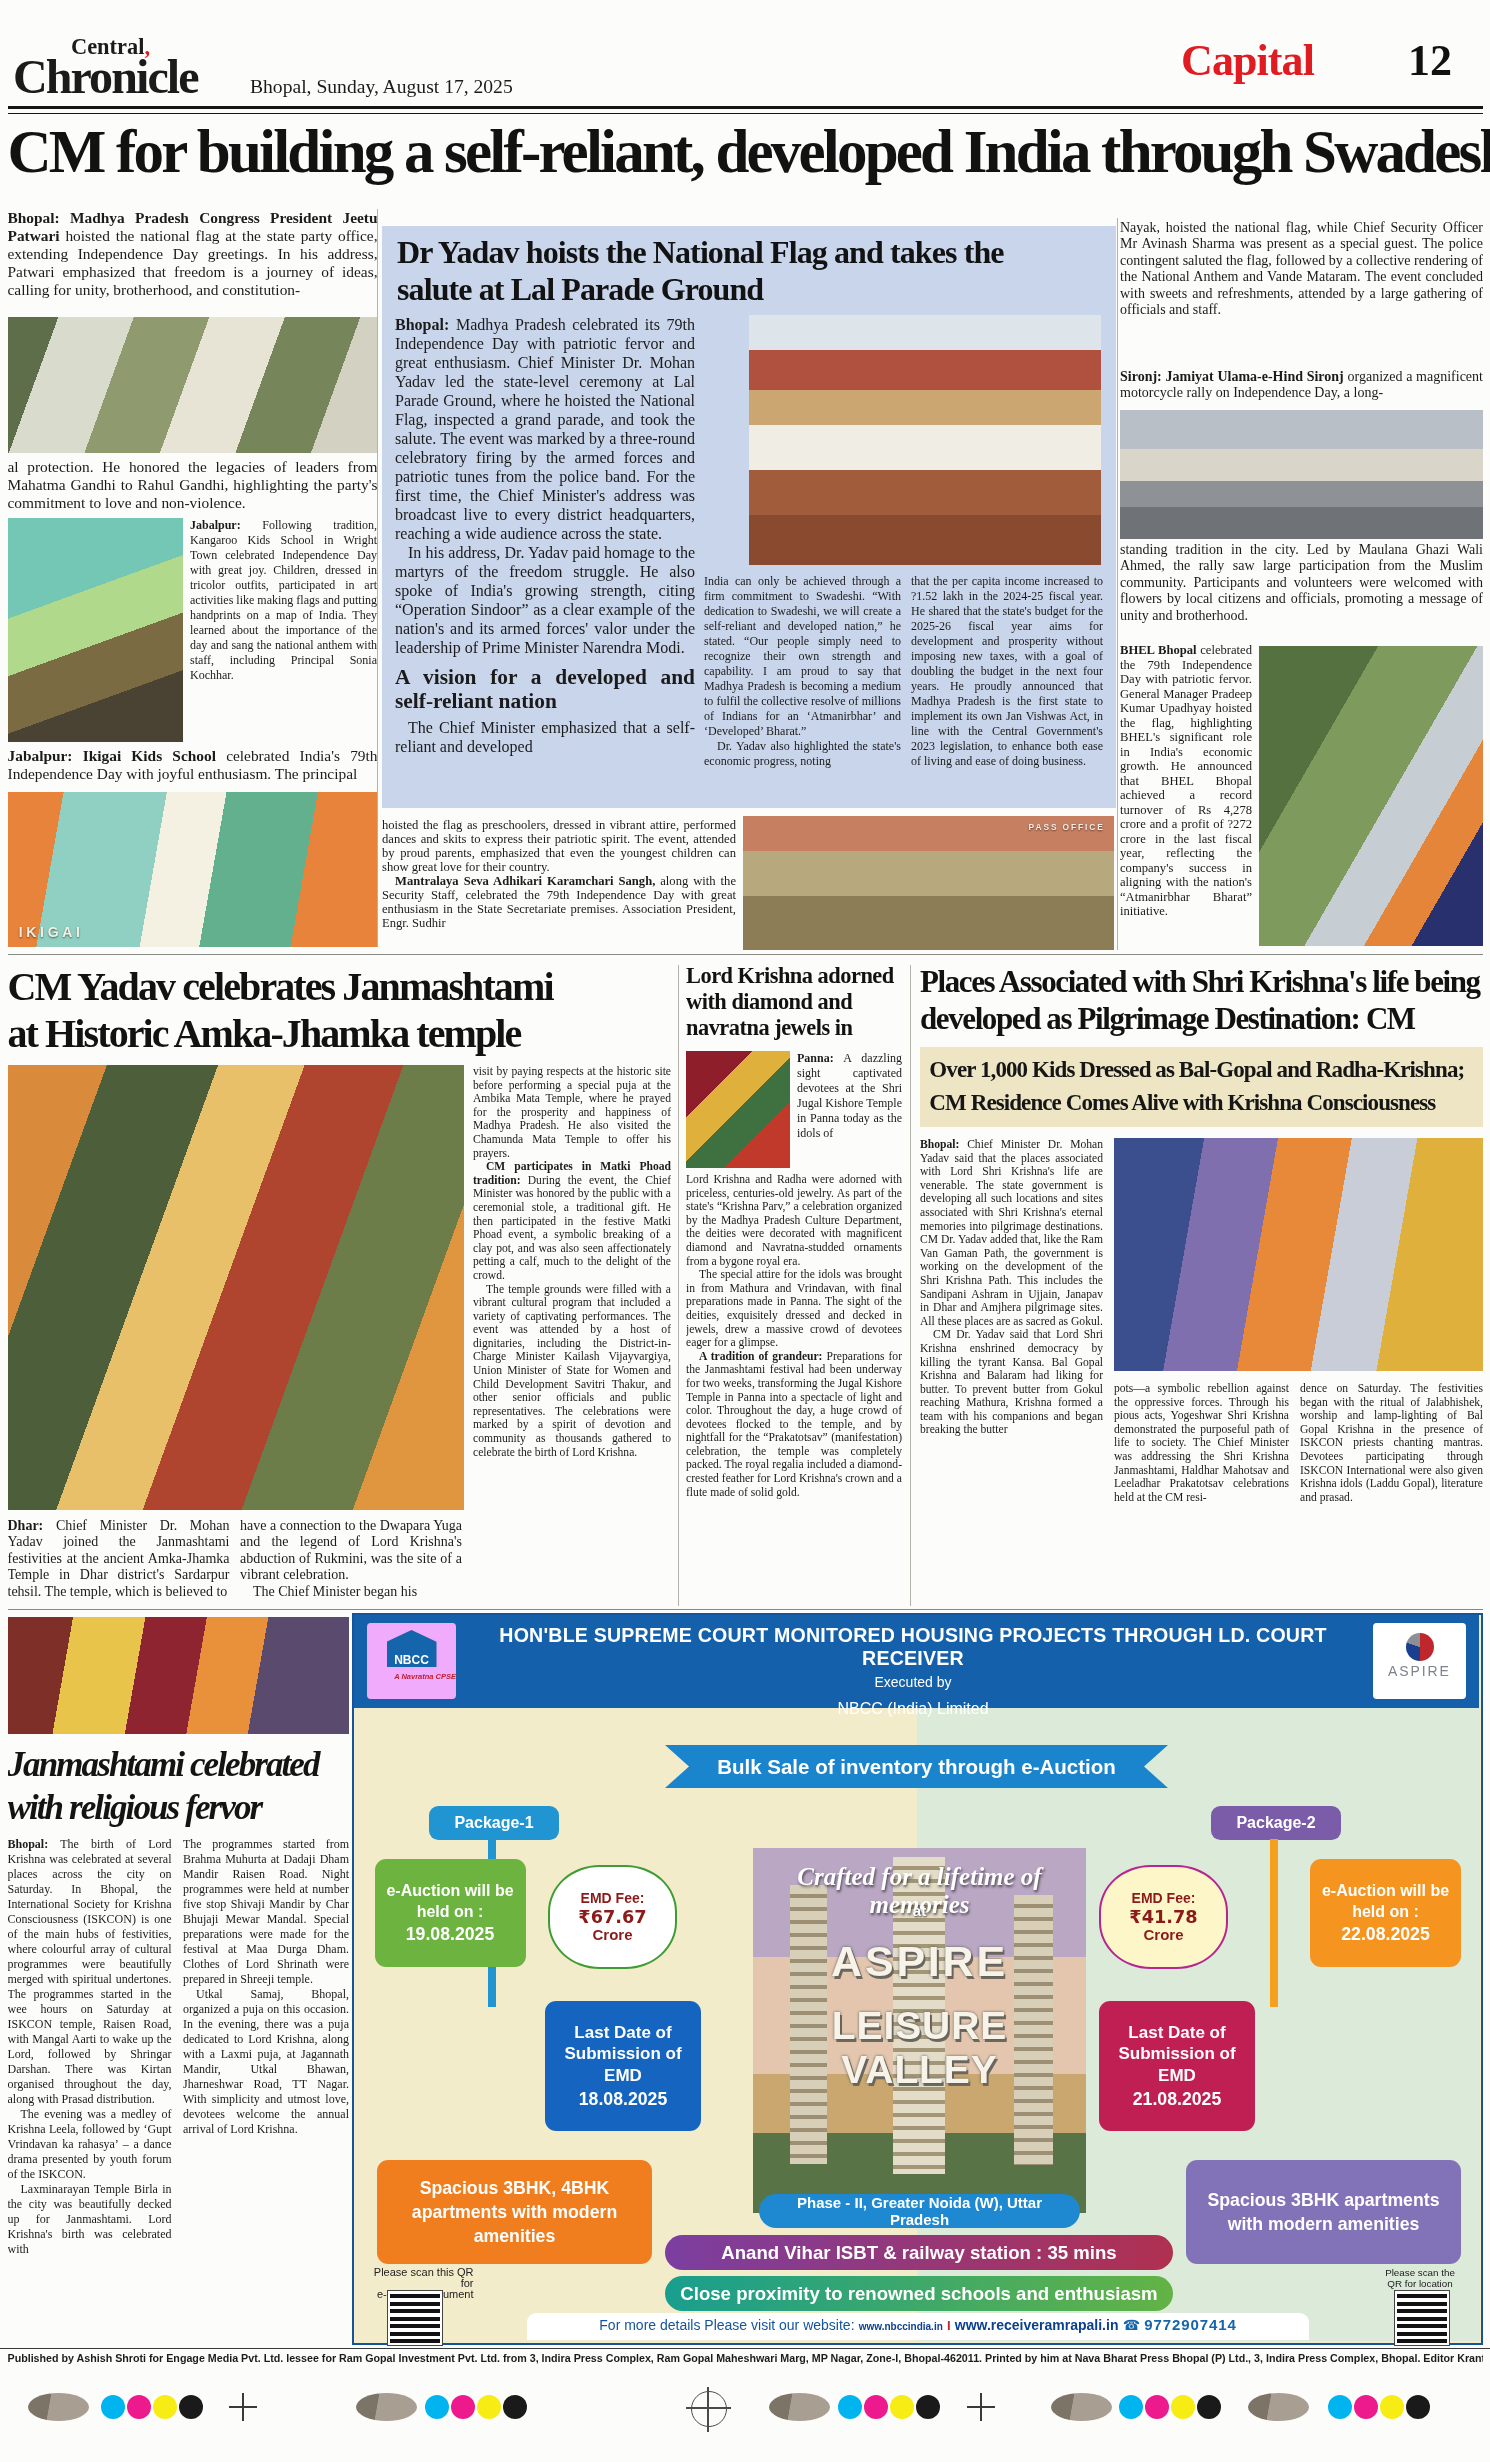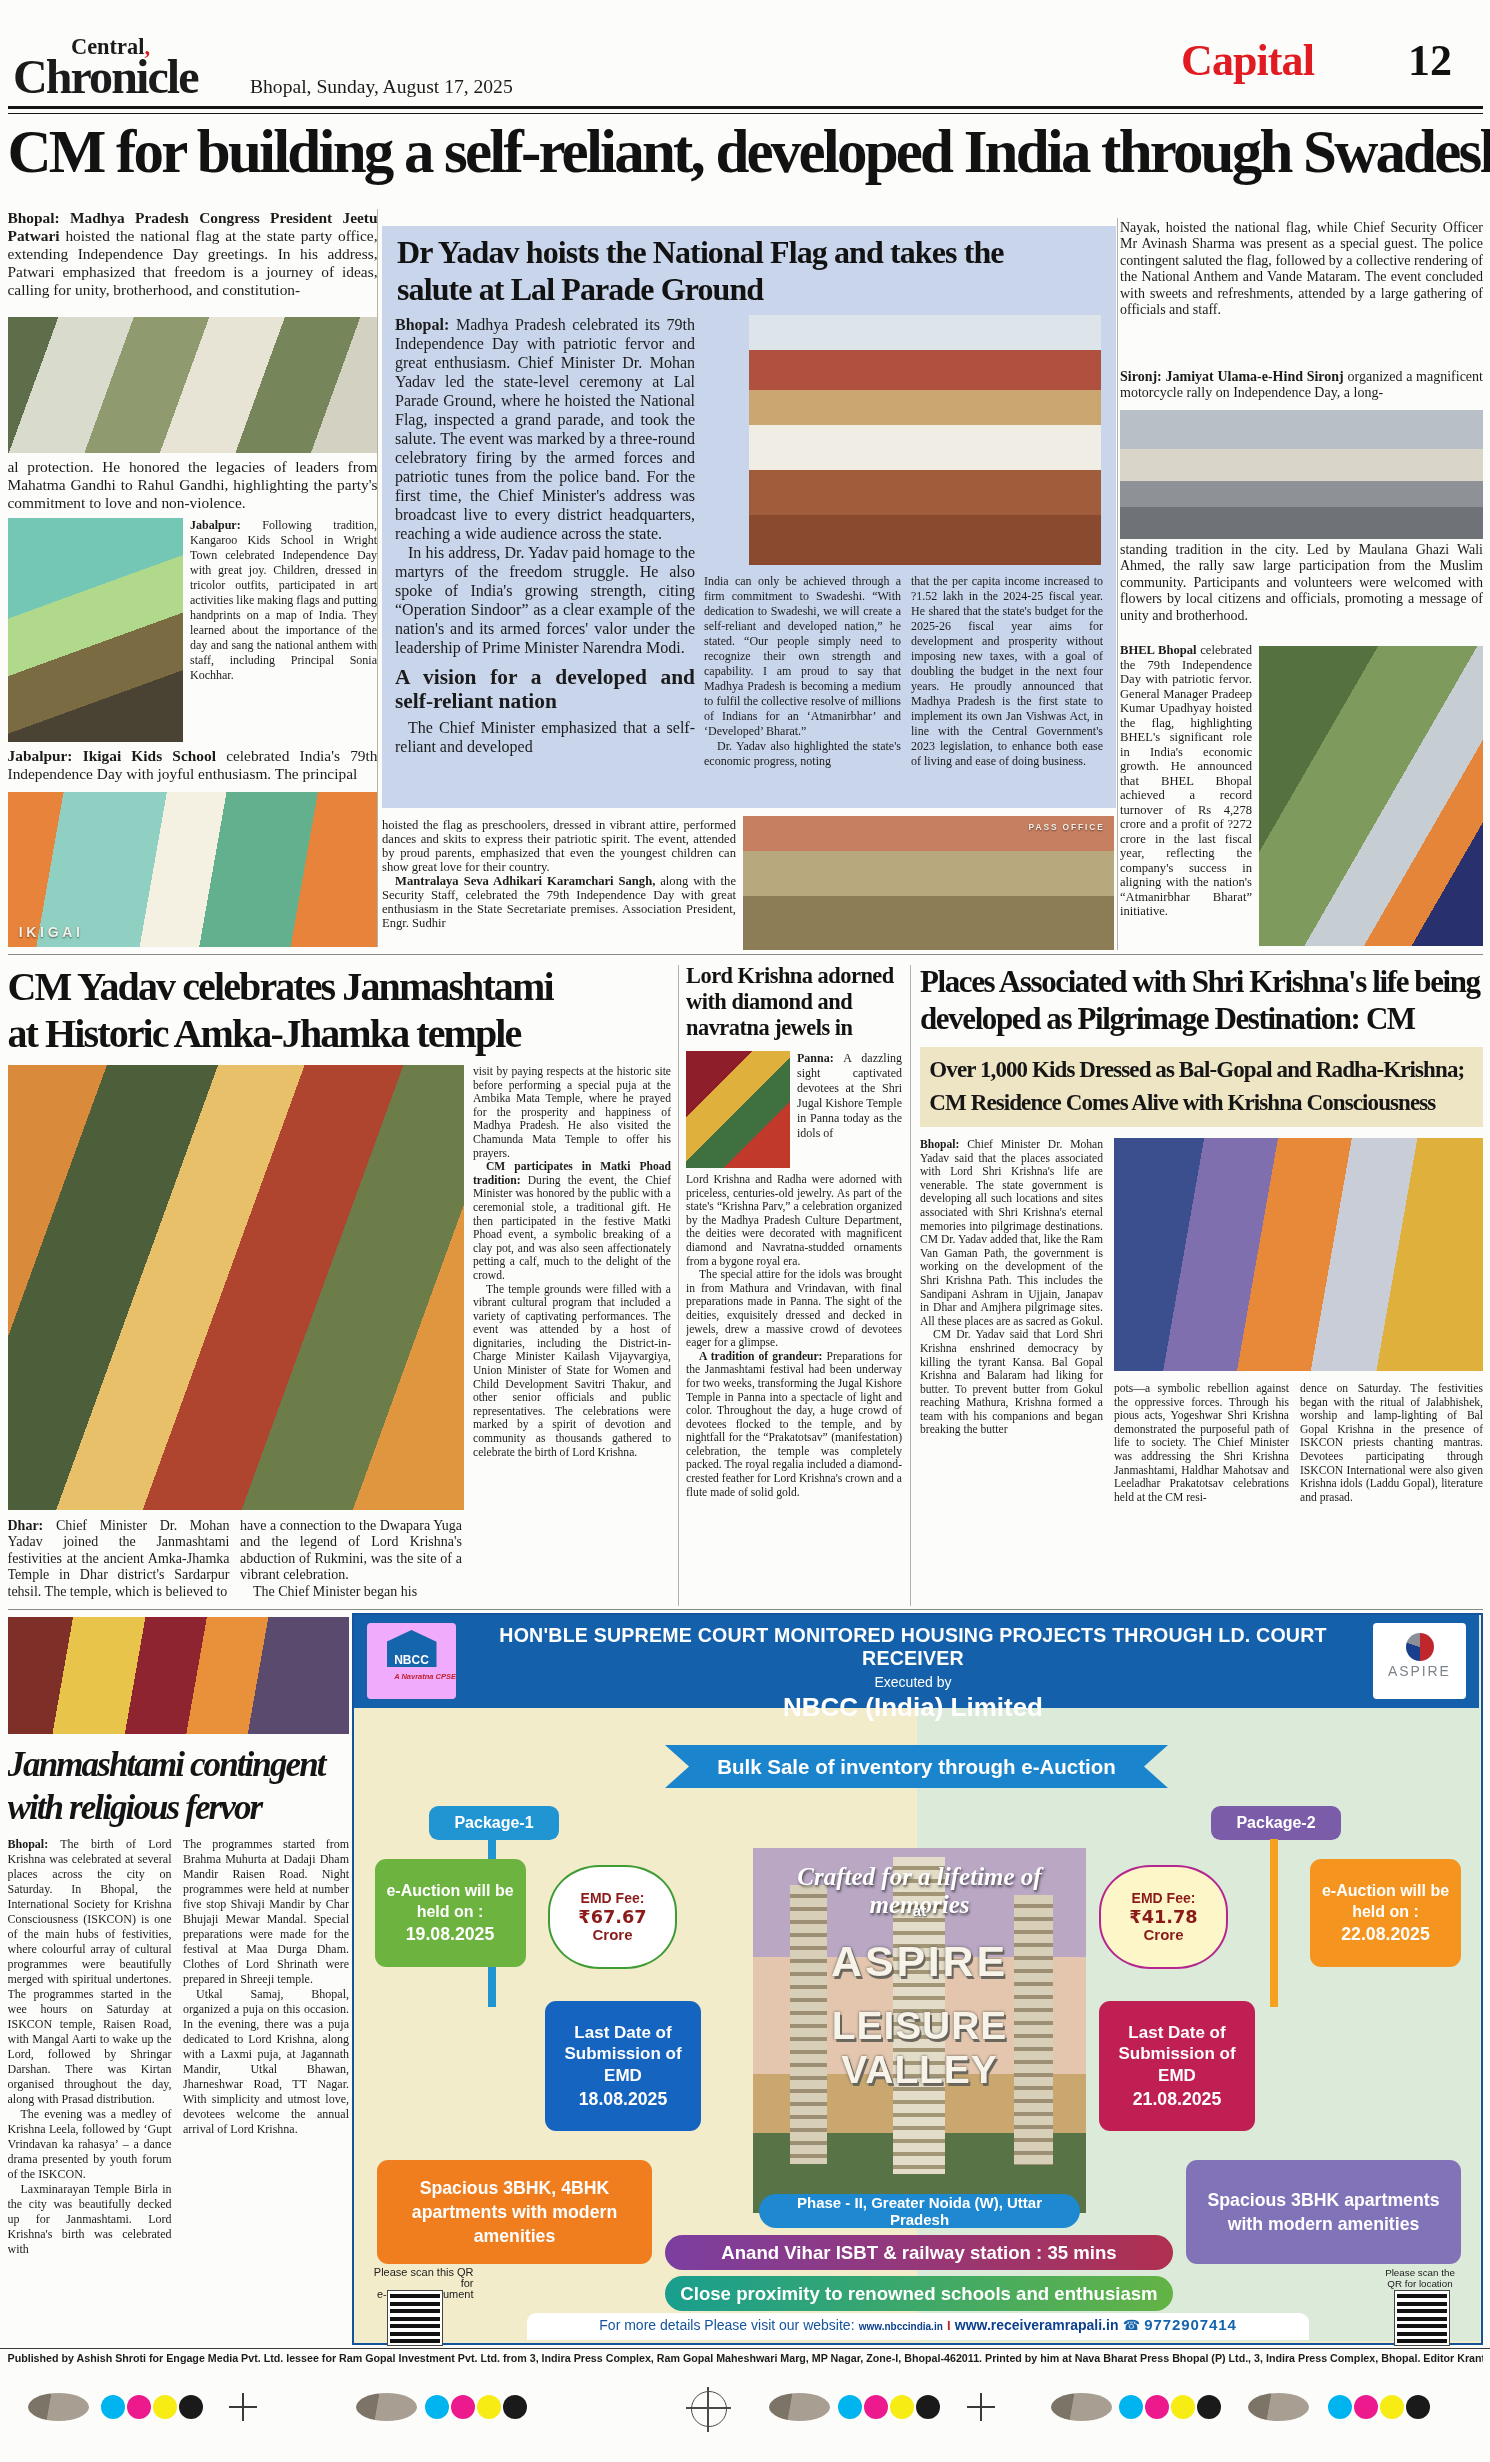--- a/index.html
+++ b/index.html
@@ -163,21 +163,21 @@
     <p>pots—a symbolic rebellion against the oppressive forces. Through his pious acts, Yogeshwar Shri Krishna demonstrated the purposeful path of life to society. The Chief Minister was addressing the Shri Krishna Janmashtami, Haldhar Mahotsav and Leeladhar Prakatotsav celebrations held at the CM resi-</p>
   </div>
   <div class="abs jt t12 ovh" style="left:1300px;top:1382px;width:183px;height:224px">
     <p>dence on Saturday. The festivities began with the ritual of Jalabhishek, worship and lamp-lighting of Bal Gopal Krishna in the presence of ISKCON priests chanting mantras. Devotees participating through ISKCON International were also given Krishna idols (Laddu Gopal), literature and prasad.</p>
   </div>
 
   <div class="hrule" style="left:7.5px;top:1609px;width:1475px"></div>
 
   <div class="ph" style="left:7.5px;top:1617px;width:341px;height:117px;background:linear-gradient(100deg,#7e2f28 0 18%,#e8c44a 18% 38%,#8e2430 38% 55%,#e8913a 55% 72%,#5a4a6e 72%)"></div>
   <div class="abs ovh" style="left:7.5px;top:1743px;width:341px;height:88px;font-size:35px;line-height:43px;font-weight:700;font-style:italic;letter-spacing:-1.9px;color:#141414">
-    <div>Janmashtami contingent</div>
+    <div>Janmashtami celebrated</div>
     <div>with religious fervor</div>
   </div>
   <div class="abs jt t14 ovh" style="left:7.5px;top:1837px;width:164px;height:503px">
     <p><span class="lead">Bhopal:</span><span> The birth of Lord Krishna was celebrated at several places across the city on Saturday. In Bhopal, the International Society for Krishna Consciousness (ISKCON) is one of the main hubs of festivities, where colourful array of cultural programmes were beautifully merged with spiritual undertones. The programmes started in the wee hours on Saturday at ISKCON temple, Raisen Road, with Mangal Aarti to wake up the Lord, followed by Shringar Darshan. There was Kirtan organised throughout the day, along with Prasad distribution.</span></p>
     <p>The evening was a medley of Krishna Leela, followed by ‘Gupt Vrindavan ka rahasya’ – a dance drama presented by youth forum of the ISKCON.</p>
     <p>Laxminarayan Temple Birla in the city was beautifully decked up for Janmashtami. Lord Krishna's birth was celebrated with</p>
   </div>
   <div class="abs jt t14 ovh" style="left:183px;top:1837px;width:166px;height:503px">
     <p>The programmes started from Brahma Muhurta at Dadaji Dham Mandir Raisen Road. Night programmes were held at number five stop Shivaji Mandir by Char Bhujaji Mewar Mandal. Special preparations were made for the festival at Maa Durga Dham. Clothes of Lord Shrinath were prepared in Shreeji temple.</p>
     <p>Utkal Samaj, Bhopal, organized a puja on this occasion. In the evening, there was a puja dedicated to Lord Krishna, along with a Laxmi puja, at Jagannath Mandir, Utkal Bhawan, Jharneshwar Road, TT Nagar. With simplicity and utmost love, devotees welcome the annual arrival of Lord Krishna.</p>
@@ -190,21 +190,21 @@
     <div class="abs sans" style="left:0;top:0;width:1125px;height:93px;background:#1460ab;color:#fff">
       <div class="abs" style="left:13px;top:8.4px;width:89px;height:76px;background:#f0abfc;border-radius:3.7px;text-align:right">
         <div style="width:50px;height:37px;margin:6.5px auto 0;background:#1565ad;clip-path:polygon(50% 0,100% 32%,100% 100%,0 100%,0 32%);display:flex;align-items:flex-end;justify-content:center">
           <span style="color:#fff;font-weight:700;font-size:12px">NBCC</span>
         </div>
         <div style="font-size:7.5px;color:#c01f2e;font-style:italic;margin-top:4.7px;font-weight:700">A Navratna CPSE</div>
       </div>
       <div class="abs" style="left:112px;top:9.3px;width:894px;text-align:center">
         <div style="font-size:19.6px;font-weight:700;letter-spacing:0.2px">HON'BLE SUPREME COURT MONITORED HOUSING PROJECTS THROUGH LD. COURT RECEIVER</div>
         <div style="font-size:14px;margin-top:3.7px">Executed by</div>
-        <div style="font-size:26px;font-weight:700;margin-top:2px">NBCC (India) Limited</div>
+        <div style="font-size:16px;font-weight:400;margin-top:10px">NBCC (India) Limited</div>
       </div>
       <div class="abs" style="right:13px;top:8.4px;width:93px;height:76px;background:#fff;border-radius:3.7px;text-align:center">
         <div style="width:28px;height:28px;margin:9.3px auto 1.9px;border-radius:50%;background:conic-gradient(#c0272d 0 50%,#1b3f8f 50% 80%,#8a8f98 80%)"></div>
         <div style="font-size:14px;color:#7d838c;letter-spacing:1.9px">ASPIRE</div>
       </div>
     </div>
 
     <div class="abs sans" style="left:311px;top:130px;width:503px;height:43px;background:#1a85cc;color:#fff;font-size:20.5px;font-weight:700;display:flex;align-items:center;justify-content:center;clip-path:polygon(0 0,100% 0,calc(100% - 24px) 50%,100% 100%,0 100%,24px 50%)">
       <span>Bulk Sale of inventory through e-Auction</span>
     </div>

